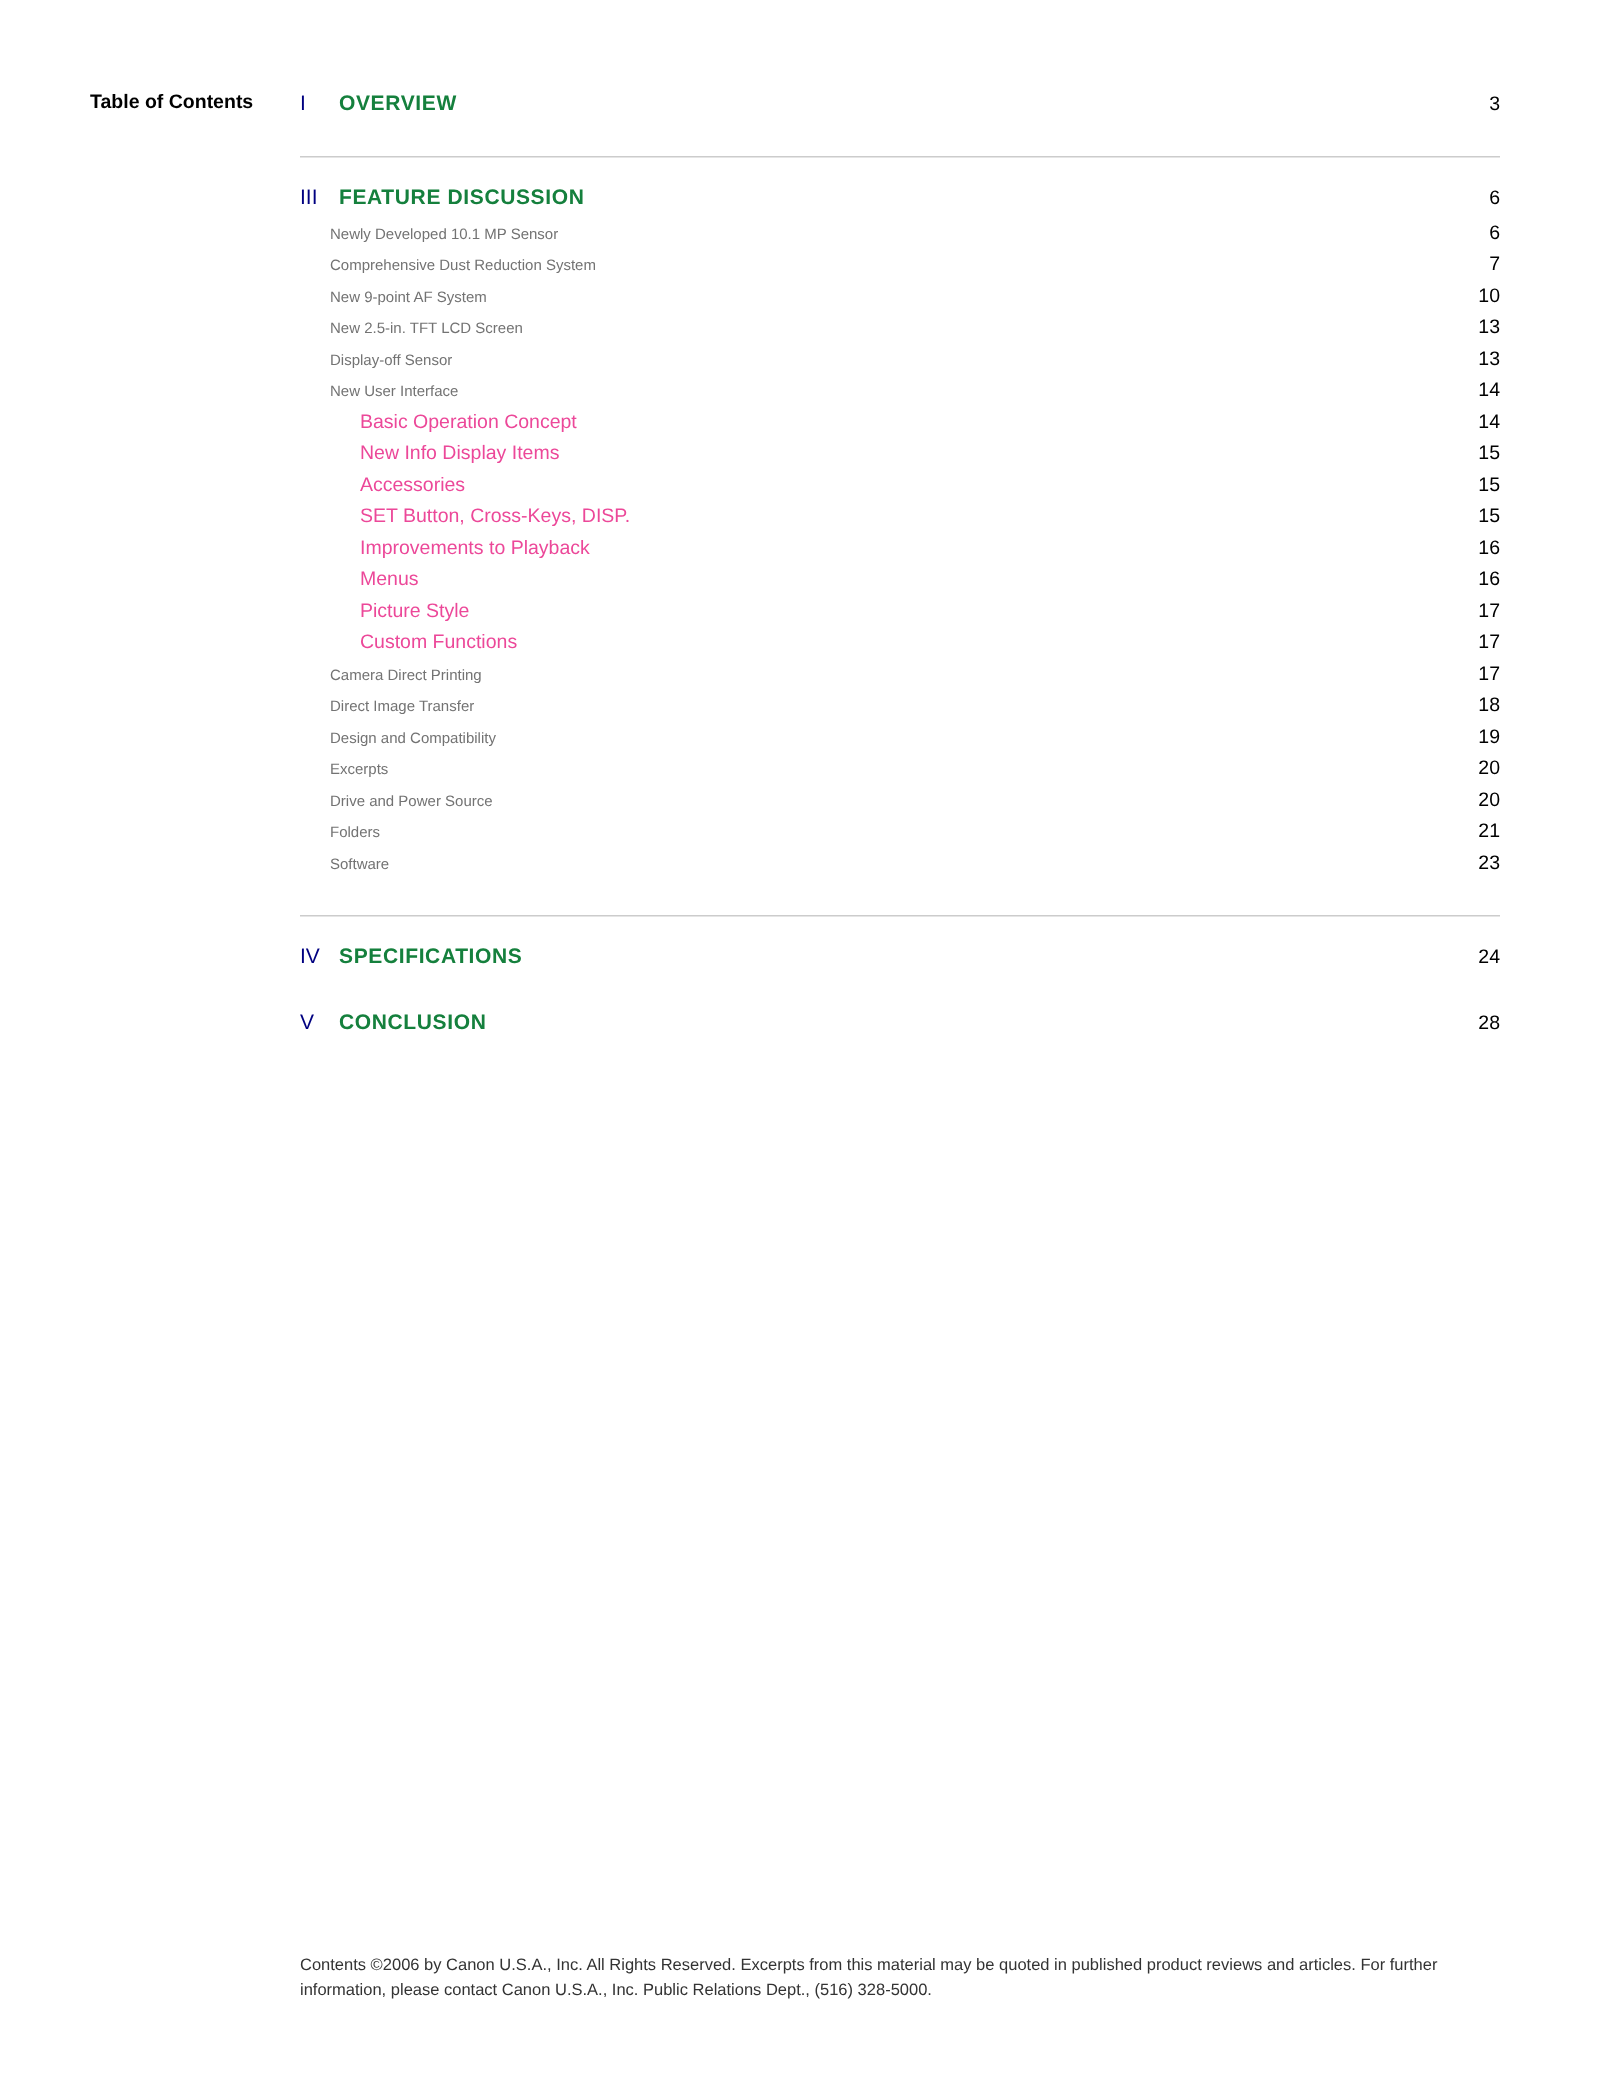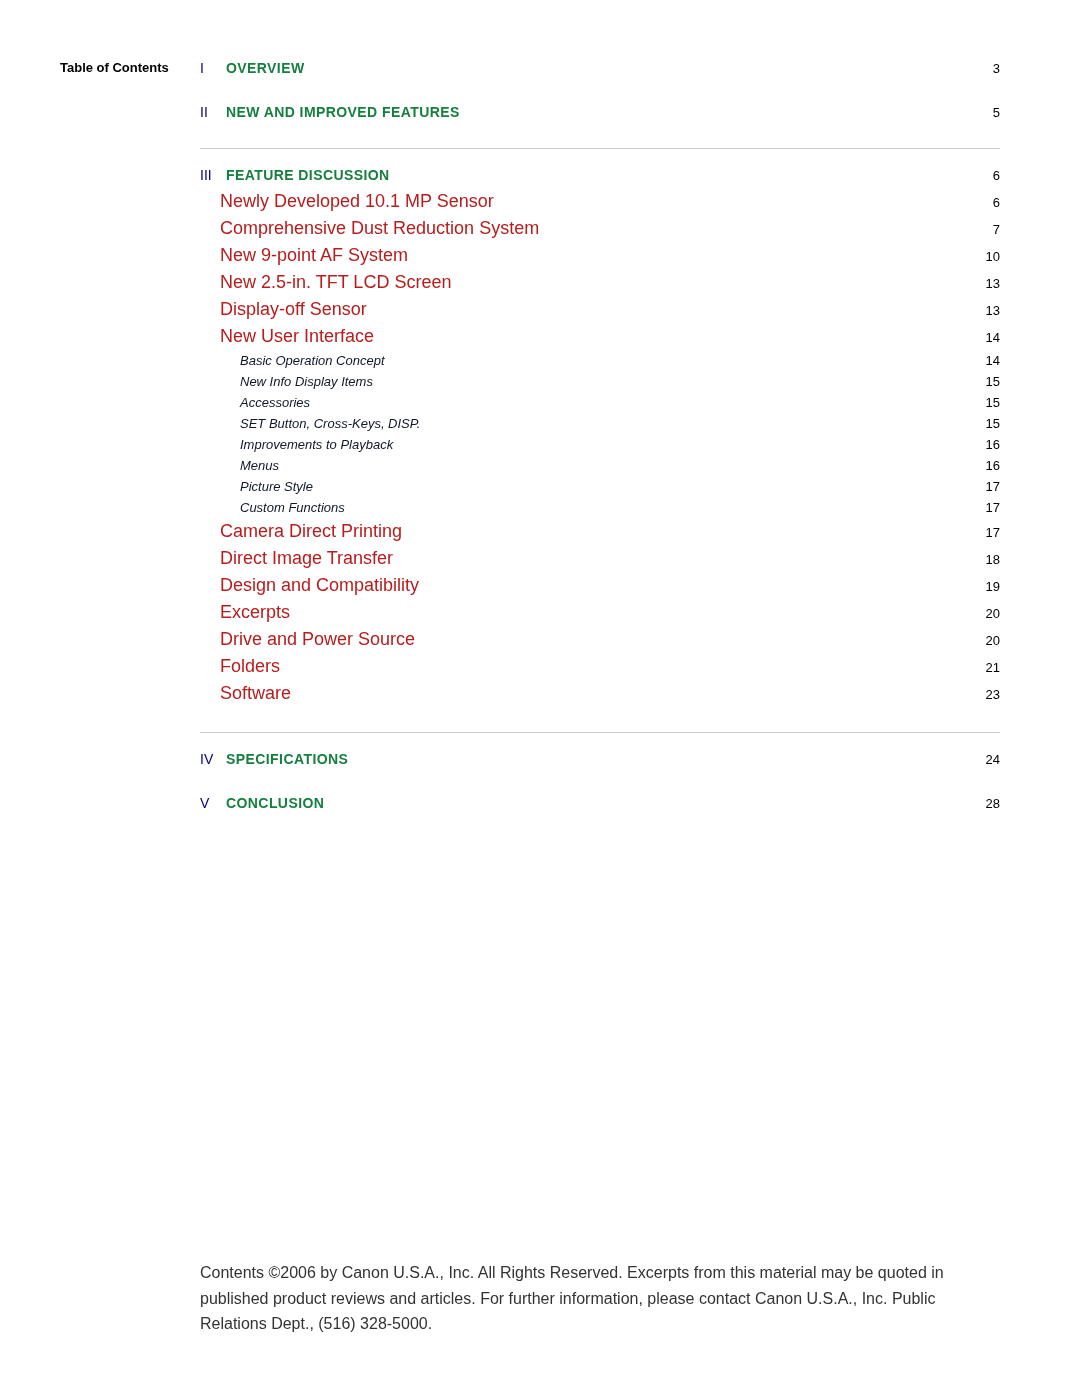--- a/index.html
+++ b/index.html
@@ -71,29 +71,28 @@
     }
 
     .page-number {
       font-size: 13px;
       color: #000000;
       min-width: 20px;
       text-align: right;
     }
 
     .subsection-link {
-      font-size: 18px;
-      color: #b91c1c;
+      font-size: 10px;
+      color: #737373;
       margin-bottom: 6px;
     }
 
     .subsection-italic {
       font-size: 13px;
-      color: #0f172a;
-      font-style: italic;
+      color: #ec4899;
       margin-bottom: 6px;
     }
 
     .toc-row .subsection-link,
     .toc-row .subsection-italic {
       margin-bottom: 0;
     }
 
     .indent-1 {
       padding-left: 20px;
@@ -107,21 +106,21 @@
       border: none;
       border-top: 1px solid #cccccc;
       margin: 18px 0;
     }
 
     .footer {
       position: absolute;
       bottom: 60px;
       left: 200px;
       right: 80px;
-      font-size: 16px;
+      font-size: 11px;
       color: #333333;
       line-height: 1.6;
     }
   </style>
 </head>
 <body>
 
 <div class="page">
   <div class="table-of-contents-label">Table of Contents</div>
 
@@ -129,29 +128,20 @@
 
   <div class="toc-section">
         <div class="toc-row toc-row-main">
           <div class="section-header">
             <span class="roman-numeral">I</span>
             <span class="section-title">OVERVIEW</span>
           </div>
           <span class="page-number">3</span>
         </div>
       </div>
-      <div class="toc-section">
-        <div class="toc-row toc-row-main">
-          <div class="section-header">
-            <span class="roman-numeral">II</span>
-            <span class="section-title">NEW AND IMPROVED FEATURES</span>
-          </div>
-          <span class="page-number">5</span>
-        </div>
-      </div>
       <hr class="divider">
       <div class="toc-section">
         <div class="toc-row toc-row-main">
           <div class="section-header">
             <span class="roman-numeral">III</span>
             <span class="section-title">FEATURE DISCUSSION</span>
           </div>
           <span class="page-number">6</span>
         </div>
         <div class="toc-row">

